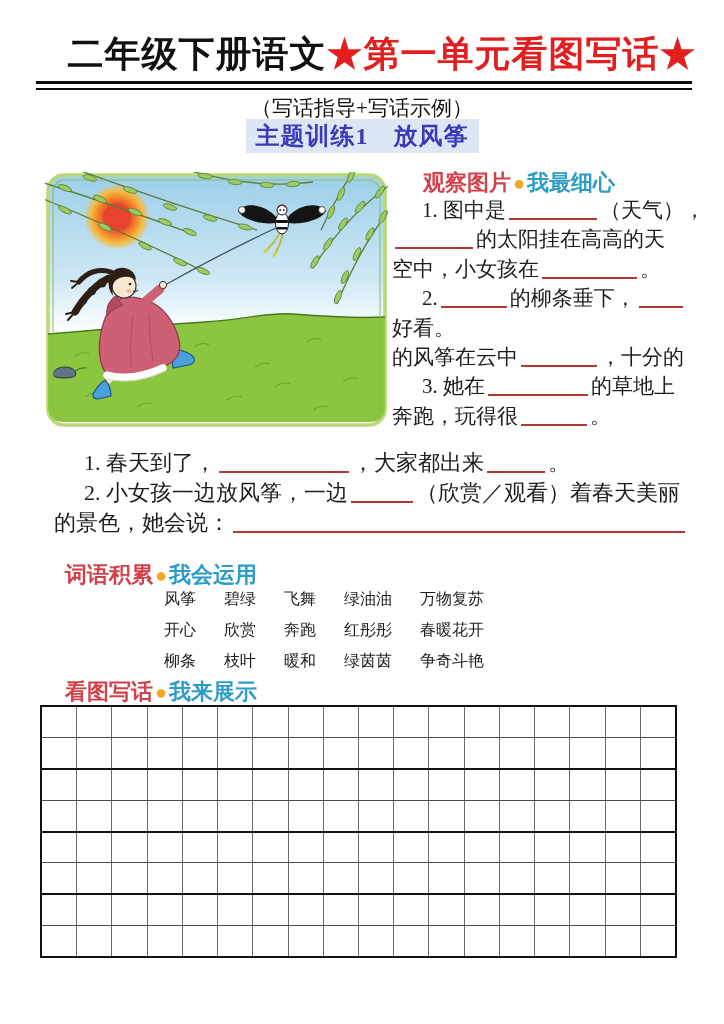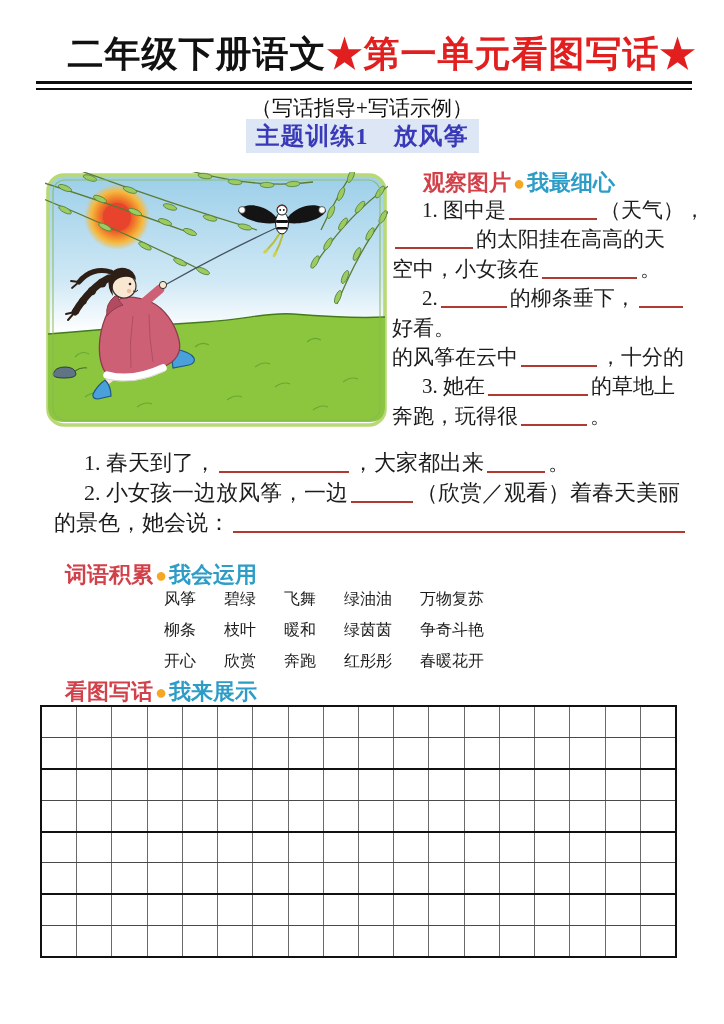--- a/index.html
+++ b/index.html
@@ -238,33 +238,33 @@
   </div>
   <div class="textcol" style="left:38px;top:589px;width:670px;display:flex;flex-direction:column;gap:10px;">
       <div class="wrow">
         <span>风筝</span>
         <span>碧绿</span>
         <span>飞舞</span>
         <span>绿油油</span>
         <span>万物复苏</span>
       </div>
       <div class="wrow">
+        <span>开心</span>
+        <span>欣赏</span>
+        <span>奔跑</span>
+        <span>红彤彤</span>
+        <span>春暖花开</span>
+      </div>
+      <div class="wrow">
         <span>柳条</span>
         <span>枝叶</span>
         <span>暖和</span>
         <span>绿茵茵</span>
         <span>争奇斗艳</span>
       </div>
-      <div class="wrow">
-        <span>开心</span>
-        <span>欣赏</span>
-        <span>奔跑</span>
-        <span>红彤彤</span>
-        <span>春暖花开</span>
-      </div>
     </div>
 
   <div class="sec-head" style="left:65px;top:677px;">
     <span class="red">看图写话</span><span class="dot">●</span><span class="blue">我来展示</span>
   </div>
   <div class="wgrid">
       <div class="grow">
         <div class="gcell"></div>
         <div class="gcell"></div>
         <div class="gcell"></div>

